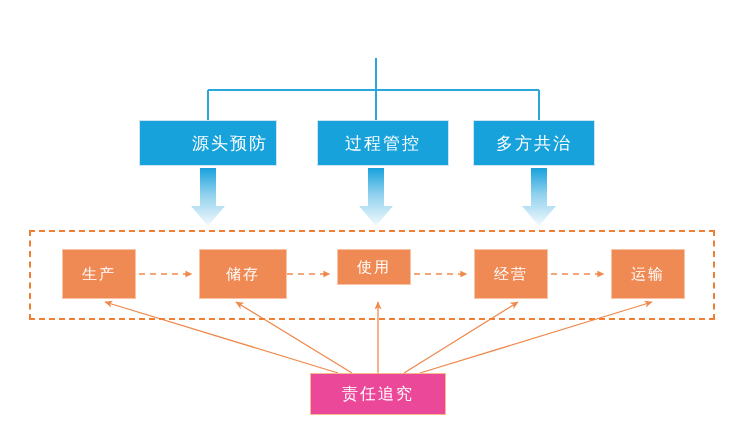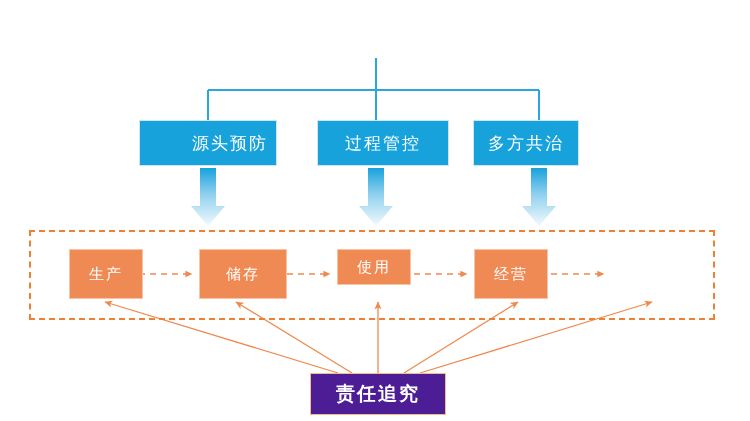--- a/index.html
+++ b/index.html
@@ -41,30 +41,29 @@
     background: #17a2dc;
     border: 1px solid #cfe6f2;
     font-size: 17px;
   }
   .node-orange {
     background: #f08a55;
     border: 1px solid #f7c4a5;
     font-size: 15px;
   }
   .node-accent {
-    background: #4c1d95;
+    background: #ec4899;
     border: 1px solid #f6bb8a;
-    font-size: 19px;
-    font-weight: bold;
+    font-size: 16px;
   }
   #node-top      { left: 303px; top: 10px;  width: 146px; height: 48px; }
   #node-l2-0     { left: 139px; top: 120px; width: 138px; height: 46px; padding-left: 44px; }
   #node-l2-1     { left: 317px; top: 120px; width: 132px; height: 46px; }
-  #node-l2-2     { left: 473px; top: 120px; width: 106px; height: 46px; }
-  #node-chain-0  { left: 69px;  top: 249px; width: 74px;  height: 50px; }
+  #node-l2-2     { left: 473px; top: 120px; width: 122px; height: 46px; }
+  #node-chain-0  { left: 62px;  top: 249px; width: 74px;  height: 50px; }
   #node-chain-1  { left: 199px; top: 249px; width: 88px;  height: 50px; }
   #node-chain-2  { left: 337px; top: 249px; width: 74px;  height: 36px; }
   #node-chain-3  { left: 474px; top: 249px; width: 74px;  height: 50px; text-align: center; }
   #node-chain-4  { left: 611px; top: 249px; width: 74px;  height: 50px; }
   #node-bottom   { left: 310px; top: 373px; width: 136px; height: 42px; }
   .dashed-zone {
     position: absolute;
     left: 29px;
     top: 230px;
     width: 686px;
@@ -128,16 +127,17 @@
 
 
   <div class="node node-blue" id="node-l2-0">源头预防</div>
   <div class="node node-blue" id="node-l2-1">过程管控</div>
   <div class="node node-blue" id="node-l2-2">多方共治</div>
 
   <div class="node node-orange" id="node-chain-0">生产</div>
   <div class="node node-orange" id="node-chain-1">储存</div>
   <div class="node node-orange" id="node-chain-2">使用</div>
   <div class="node node-orange" id="node-chain-3">经营</div>
+  <div class="node node-orange" id="node-chain-4">运输</div>
 
   <div class="node node-accent" id="node-bottom">责任追究</div>
 
 </div>
 
 </body></html>

